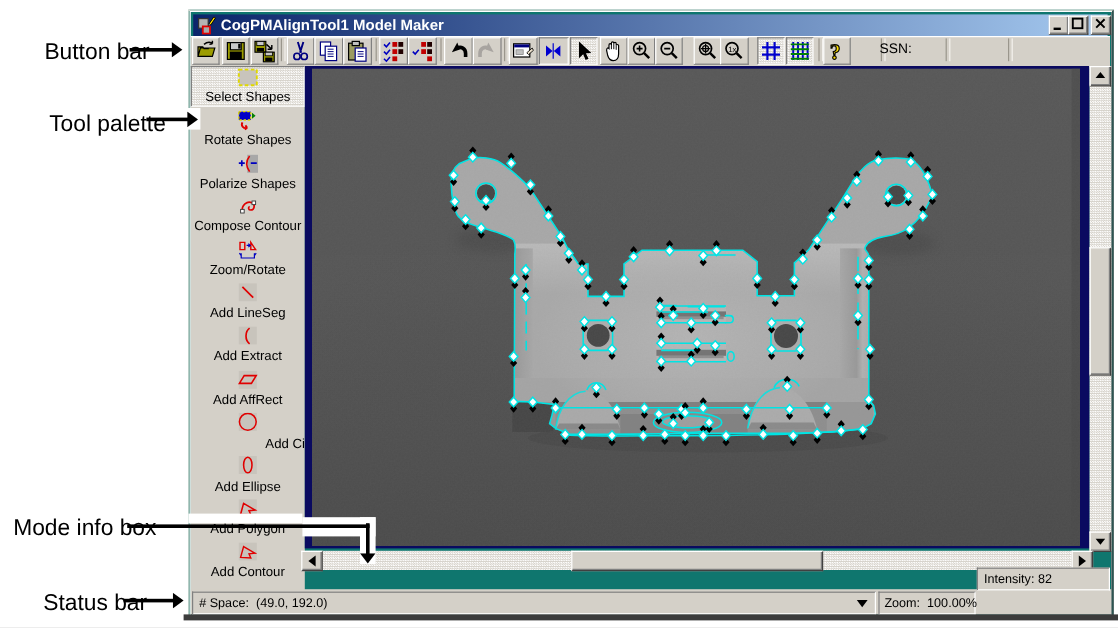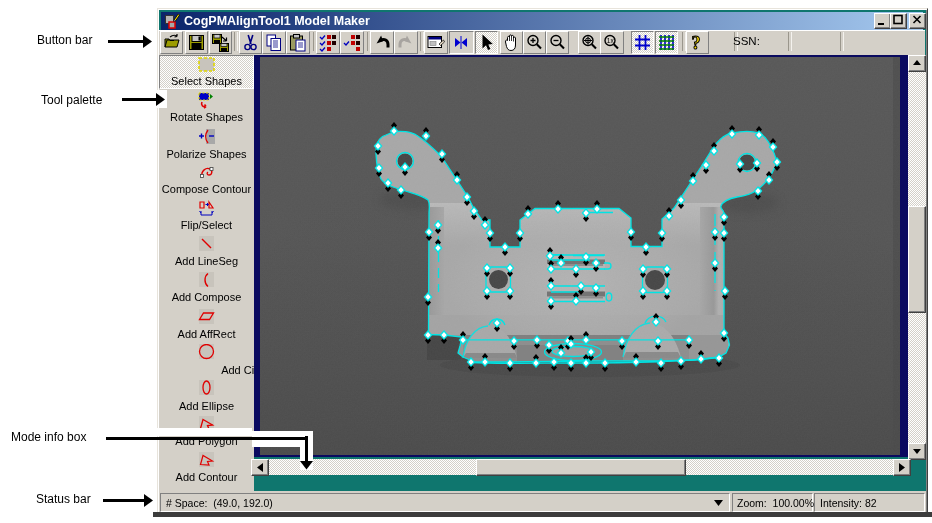--- a/index.html
+++ b/index.html
@@ -28,21 +28,21 @@
 
 .sbox{top:492px;height:17px;border:1px solid;border-color:#808080 #fff #fff #808080;
   font-size:11px;color:#000;background:#d4d0c8;white-space:nowrap;}
 
 .sbtn{background:#d4d0c8;border:1px solid;border-color:#fff #404040 #404040 #fff;
   box-shadow:inset -1px -1px 0 #808080;}
 .strack{background-image:repeating-conic-gradient(#fff 0 25%,#d4d0c8 0 50%);background-size:2px 2px;}
 .sthumb{background:#d4d0c8;border:1px solid;border-color:#fff #404040 #404040 #fff;
   box-shadow:inset -1px -1px 0 #808080;}
 
-.call{font-size:12px;color:#000;}
+.call{font-size:19px;color:#000;}
 .aline{background:#000;}
 </style>
 </head>
 <body>
 <div id="page">
 
   <div id="win" class="abs">
 
     <div id="title" class="abs">
 
@@ -208,31 +208,31 @@
         <rect x="2.5" y="10.5" width="3" height="3" fill="#fff" stroke="#404040" stroke-width=".8"></rect>
         <rect x="12" y="3.5" width="3" height="3" fill="#fff" stroke="#404040" stroke-width=".8"></rect>
         </svg>
       <div class="pit" style="left:0;top:128px;">Compose Contour</div>
       <svg class="abs" style="left:39px;top:145px" width="18" height="18">
         <path d="M2 2 L6 2 L6 8 L2 8 Z" fill="none" stroke="#e00000" stroke-width="1.2"></path>
         <path d="M11 2 L15 8 L11 8 Z" fill="none" stroke="#e00000" stroke-width="1.2"></path>
         <path d="M7.5 4.5 L10 4.5 M9 3 L10.5 4.5 L9 6" fill="none" stroke="#0000c0" stroke-width="1"></path>
         <path d="M3 11 L3 15 L14 15 L14 11 M3 13 L1.5 11 M14 13 L15.5 11" fill="none" stroke="#0000c0" stroke-width="1"></path>
         </svg>
-      <div class="pit" style="left:0;top:164px;">Flip/Select</div>
+      <div class="pit" style="left:0;top:164px;">Zoom/Rotate</div>
       <svg class="abs" style="left:39px;top:181px" width="18" height="18">
           <rect x="1" y="0" width="15" height="15" fill="#c8c4bc"></rect>
           <path d="M4 3 L13 12" stroke="#e00000" stroke-width="1.4"></path>
         </svg>
       <div class="pit" style="left:0;top:200px;">Add LineSeg</div>
       <svg class="abs" style="left:39px;top:217px" width="18" height="18">
           <rect x="1" y="0" width="15" height="15" fill="#c8c4bc"></rect>
           <path d="M10 1.5 C6 4.5 6 11.5 10 14.5" fill="none" stroke="#e00000" stroke-width="1.4"></path>
         </svg>
-      <div class="pit" style="left:0;top:236px;">Add Compose</div>
+      <div class="pit" style="left:0;top:236px;">Add Extract</div>
       <svg class="abs" style="left:39px;top:254px" width="18" height="18">
           <rect x="1" y="0" width="15" height="15" fill="#c8c4bc"></rect>
           <path d="M5.5 4 L15.5 4 L11.5 10.5 L1.5 10.5 Z" fill="none" stroke="#e00000" stroke-width="1.3"></path>
         </svg>
       <div class="pit" style="left:0;top:273px;">Add AffRect</div>
       <svg class="abs" style="left:39px;top:289px" width="18" height="18">
           <rect x="1" y="0" width="15" height="15" fill="#c8c4bc"></rect>
           <circle cx="8.5" cy="7.5" r="7" fill="none" stroke="#e00000" stroke-width="1.3"></circle>
         </svg>
       <div class="pit" style="left:0;top:309px;padding-left:40px;">Add Circle</div>
@@ -533,21 +533,21 @@
     <div class="abs" style="left:1px;top:482px;width:767px;height:21px;background:#d4d0c8;"></div>
     <div class="abs sbox" style="left:2px;top:484px;width:568px;height:17px;">
         <span style="position:absolute;left:5px;top:3px;font-size:10.5px;"># Space:&nbsp; (49.0, 192.0)</span>
       <svg class="abs" style="left:552px;top:5px" width="12" height="8">
           <path d="M1 1 L10 1 L5.5 7 Z" fill="#000"></path>
         </svg>
     </div>
     <div class="abs sbox" style="left:574px;top:484px;width:79px;height:17px;">
         <span style="position:absolute;left:4px;top:3px;font-size:10.5px;">Zoom:&nbsp; 100.00%</span>
       </div>
-    <div class="abs sbox" style="left:656px;top:484px;width:109px;height:17px;">
+    <div class="abs sbox" style="left:656px;top:464px;width:109px;height:17px;">
         <span style="position:absolute;left:5px;top:3px;font-size:10.5px;">Intensity: 82</span>
       </div>
   </div>
 
   <div class="abs" style="left:153px;top:512px;width:779px;height:5px;background:#3c3c3c;"></div>
 
   <div class="abs call" style="left:37px;top:33px;">Button bar</div>
   <div class="abs aline" style="left:108px;top:40px;width:37px;height:3px;"></div>
   <svg class="abs" style="left:143px;top:35px" width="10" height="13">
       <path d="M0 0 L9 6.5 L0 13 Z" fill="#000"></path>

